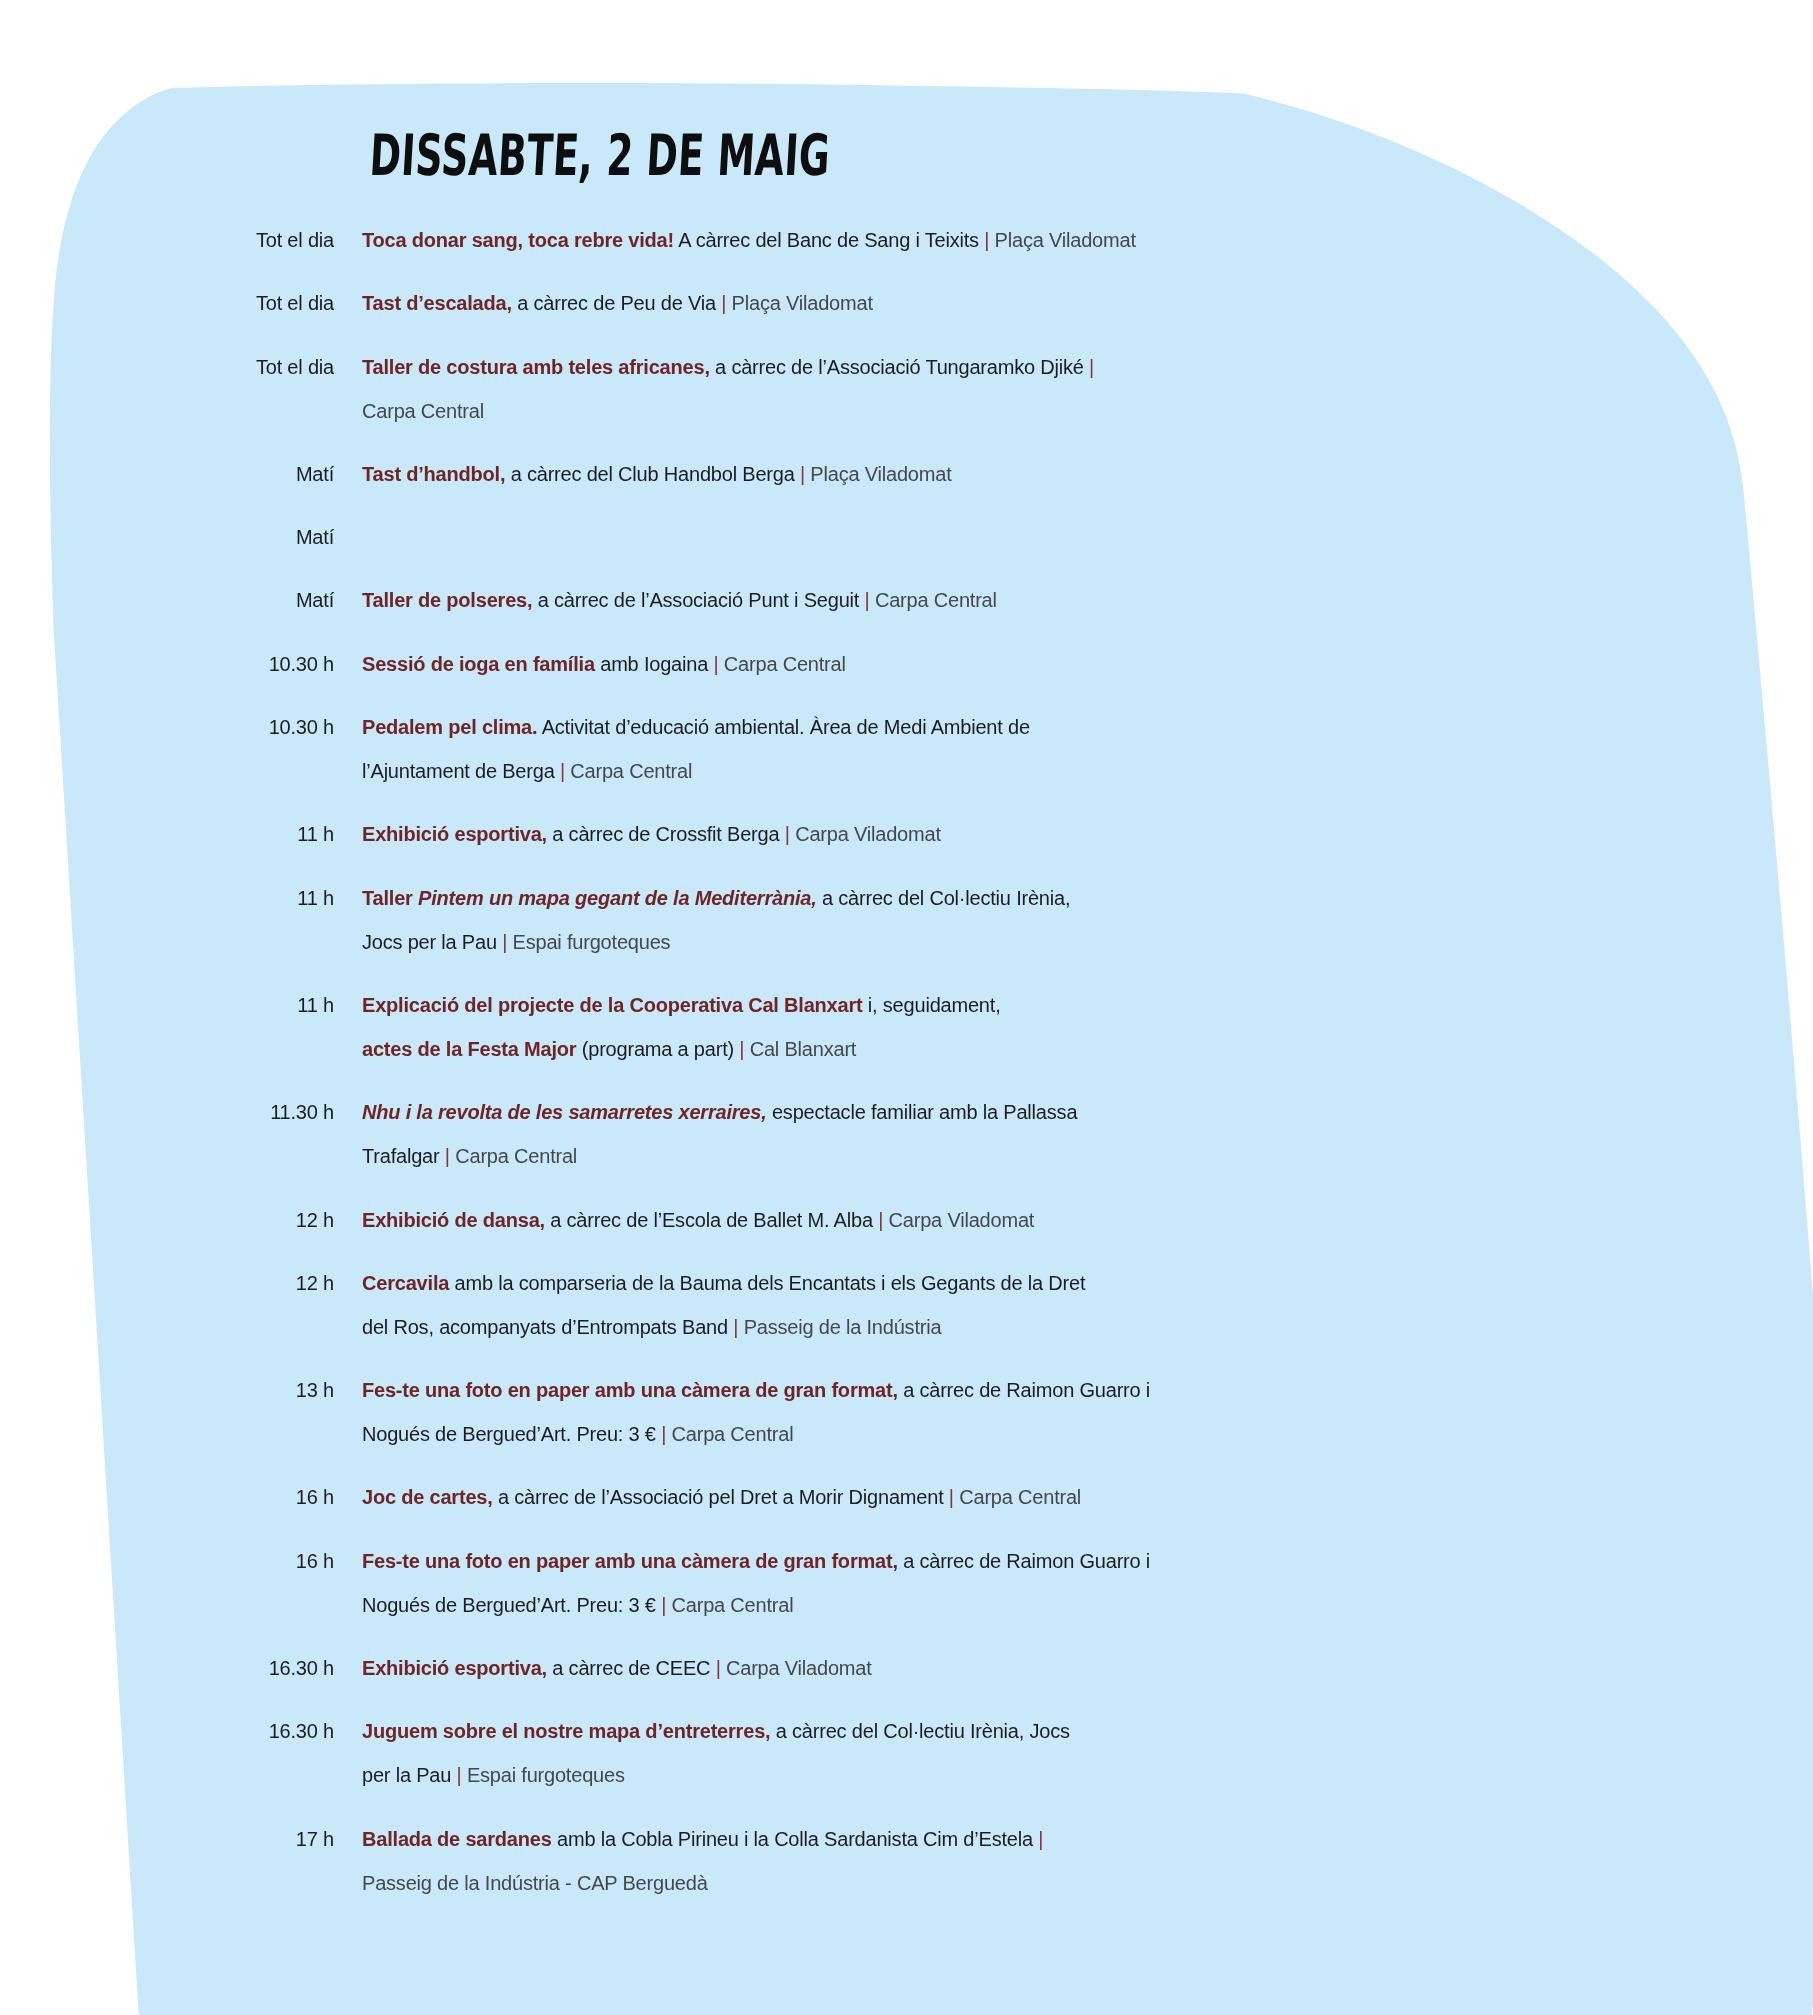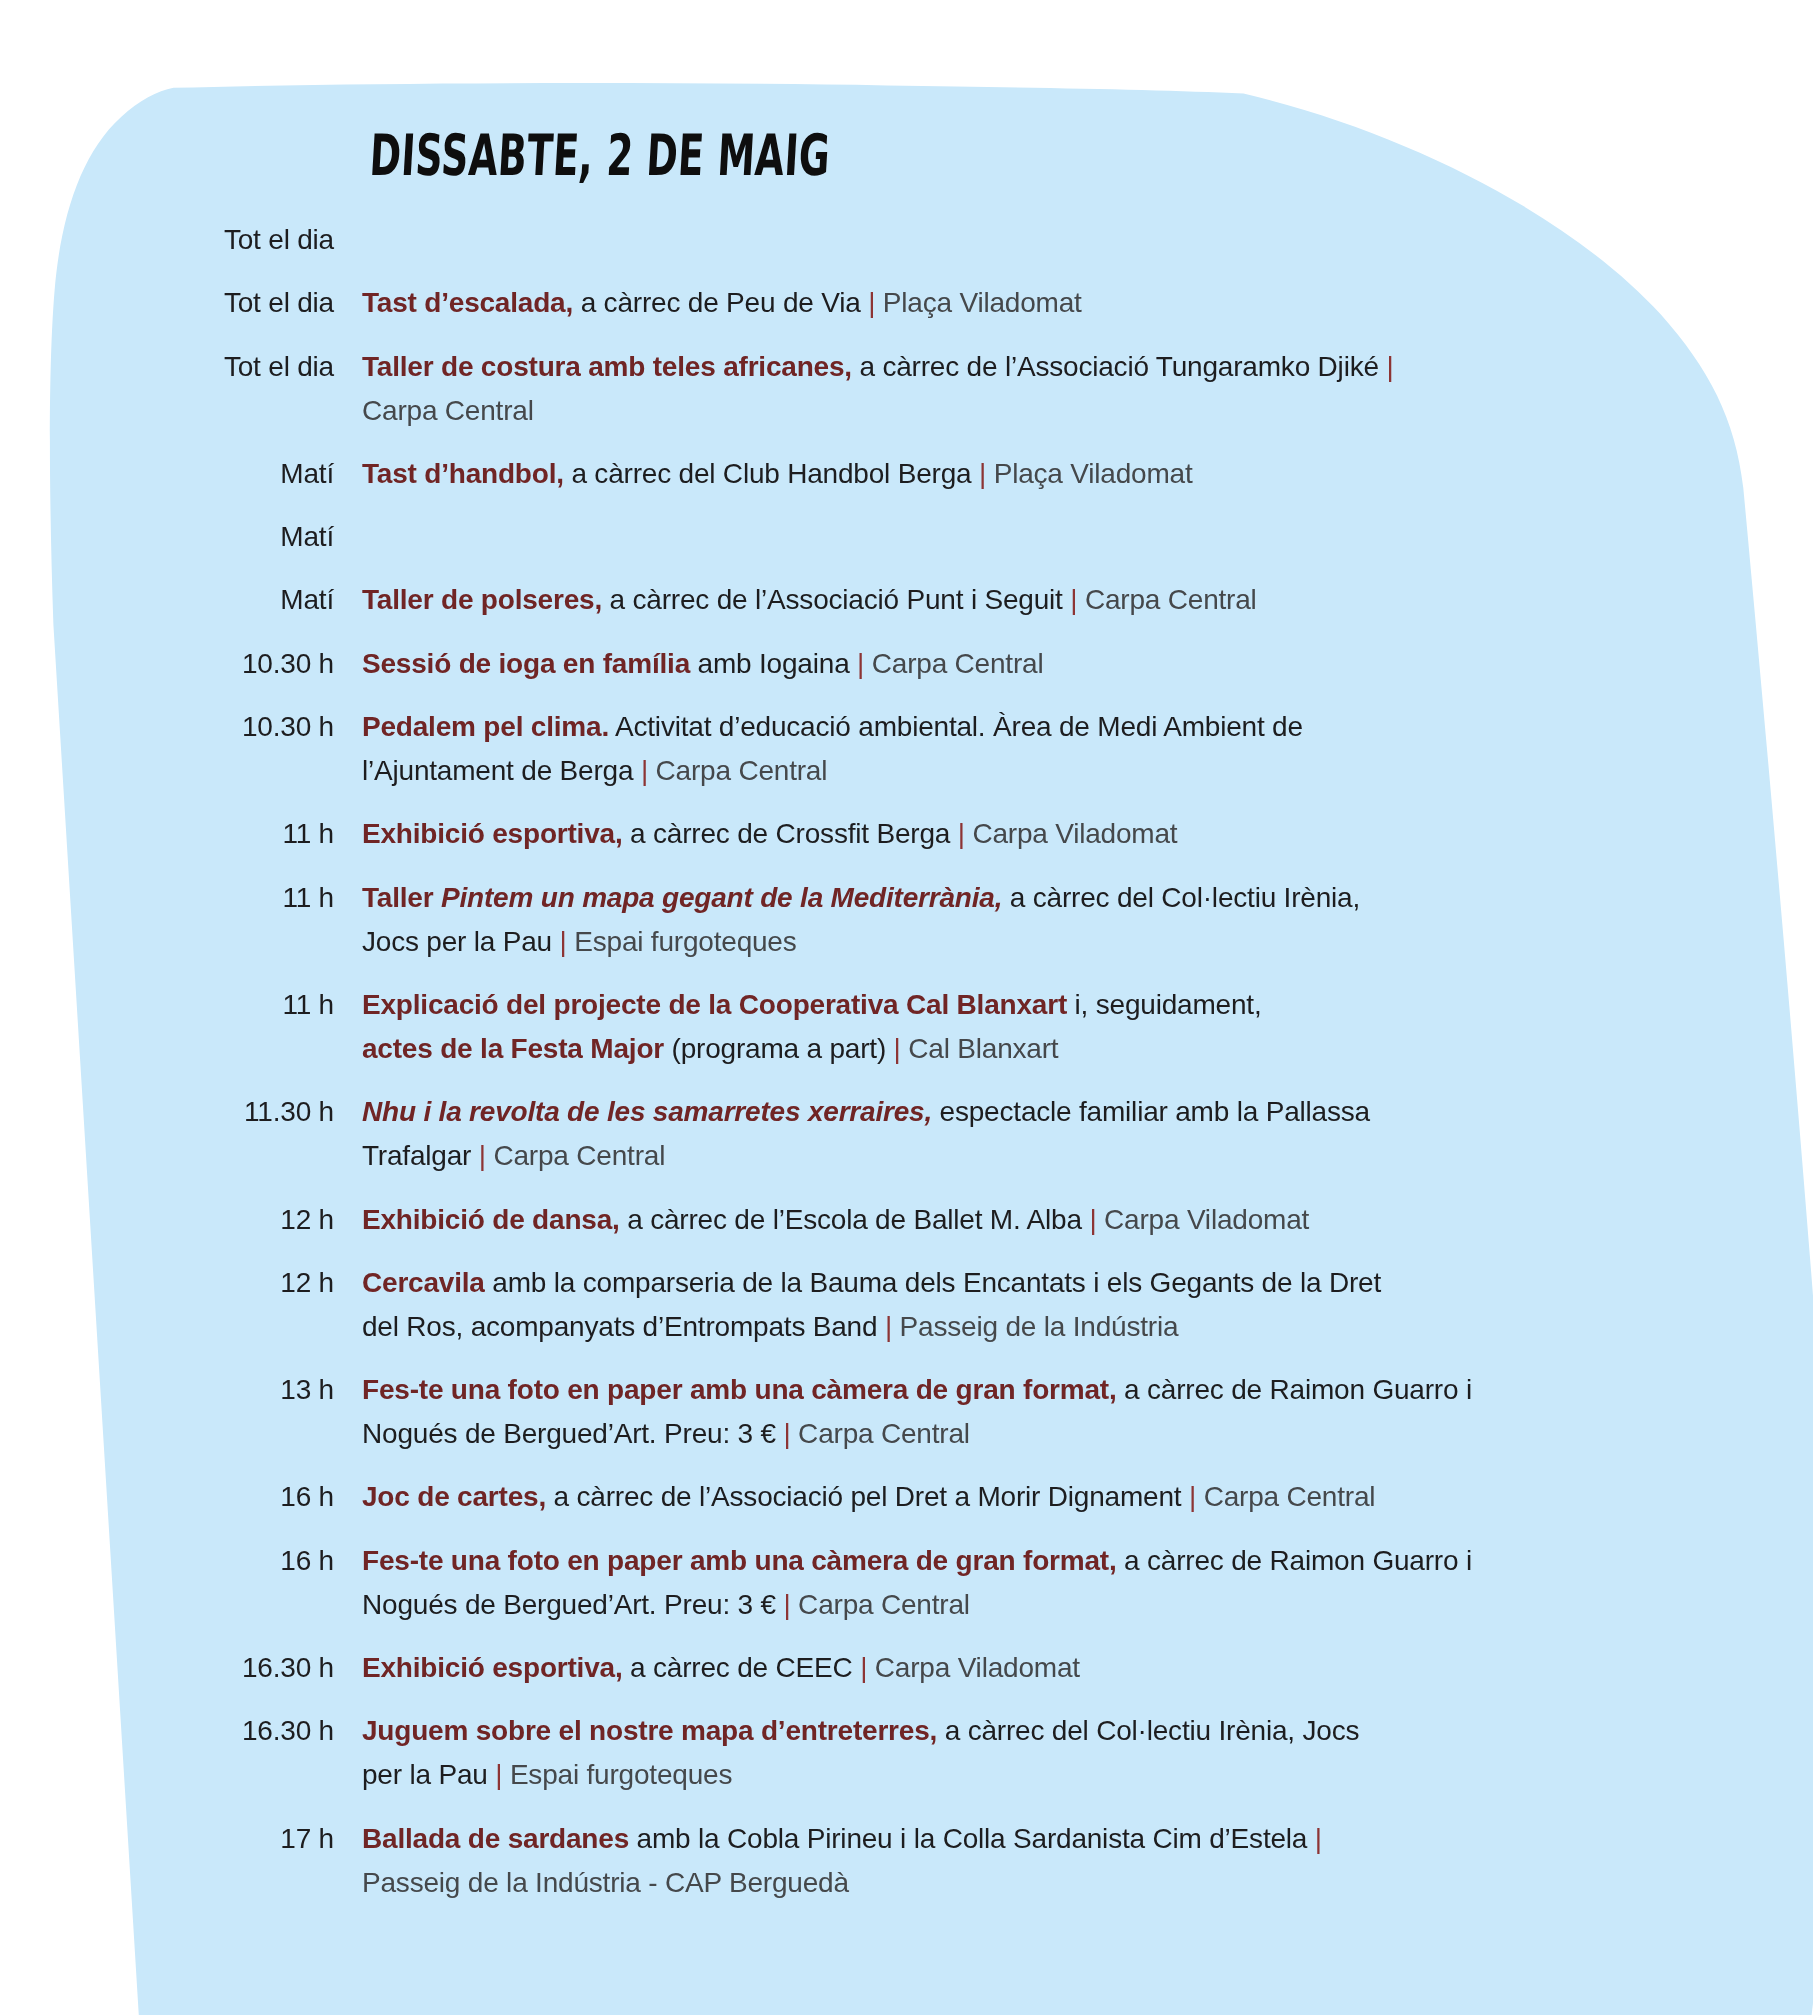--- a/index.html
+++ b/index.html
@@ -20,21 +20,21 @@
     letter-spacing:0.4px;
     white-space:nowrap;
     transform:scaleX(0.66) skewX(-5deg);
     transform-origin:left bottom;
   }
   #schedule { }
   .row {
     display:flex;
     align-items:flex-start;
     margin-bottom:19.3px;
-    font-size:28px;
+    font-size:20px;
     line-height:44px;
     letter-spacing:-0.2px;
   }
   .time {
     flex:none; width:145px; text-align:right;
     color:#1d1d1f;
   }
   .desc { margin-left:28px; width:1306px; color:#1d1d1f; }
   .seg-red  { color:#702525; font-weight:bold; }
   .seg-i    { font-style:italic; }
@@ -63,20 +63,21 @@
     C 150 540, 200 380, 300 290
     C 345 250, 390 225, 430 218
     Z"></path>
 </svg>
 
 <div class="content">
   <h1 class="title">DISSABTE, 2 DE MAIG</h1>
   <div id="schedule">
       <div class="row">
         <div class="time">Tot el dia</div>
+        <div class="desc"><span class="seg-red">Toca donar sang, toca rebre vida!</span><span class="seg-blk"> A càrrec del Banc de Sang i Teixits </span><span class="seg-pipe">|</span><span class="seg-loc"> Plaça Viladomat</span></div>
       </div>
       <div class="row">
         <div class="time">Tot el dia</div>
         <div class="desc"><span class="seg-red">Tast d’escalada,</span><span class="seg-blk"> a càrrec de Peu de Via </span><span class="seg-pipe">|</span><span class="seg-loc"> Plaça Viladomat</span></div>
       </div>
       <div class="row">
         <div class="time">Tot el dia</div>
         <div class="desc"><span class="seg-red">Taller de costura amb teles africanes,</span><span class="seg-blk"> a càrrec de l’Associació Tungaramko Djiké </span><span class="seg-pipe">|</span><br><span class="seg-loc">Carpa Central</span></div>
       </div>
       <div class="row">

